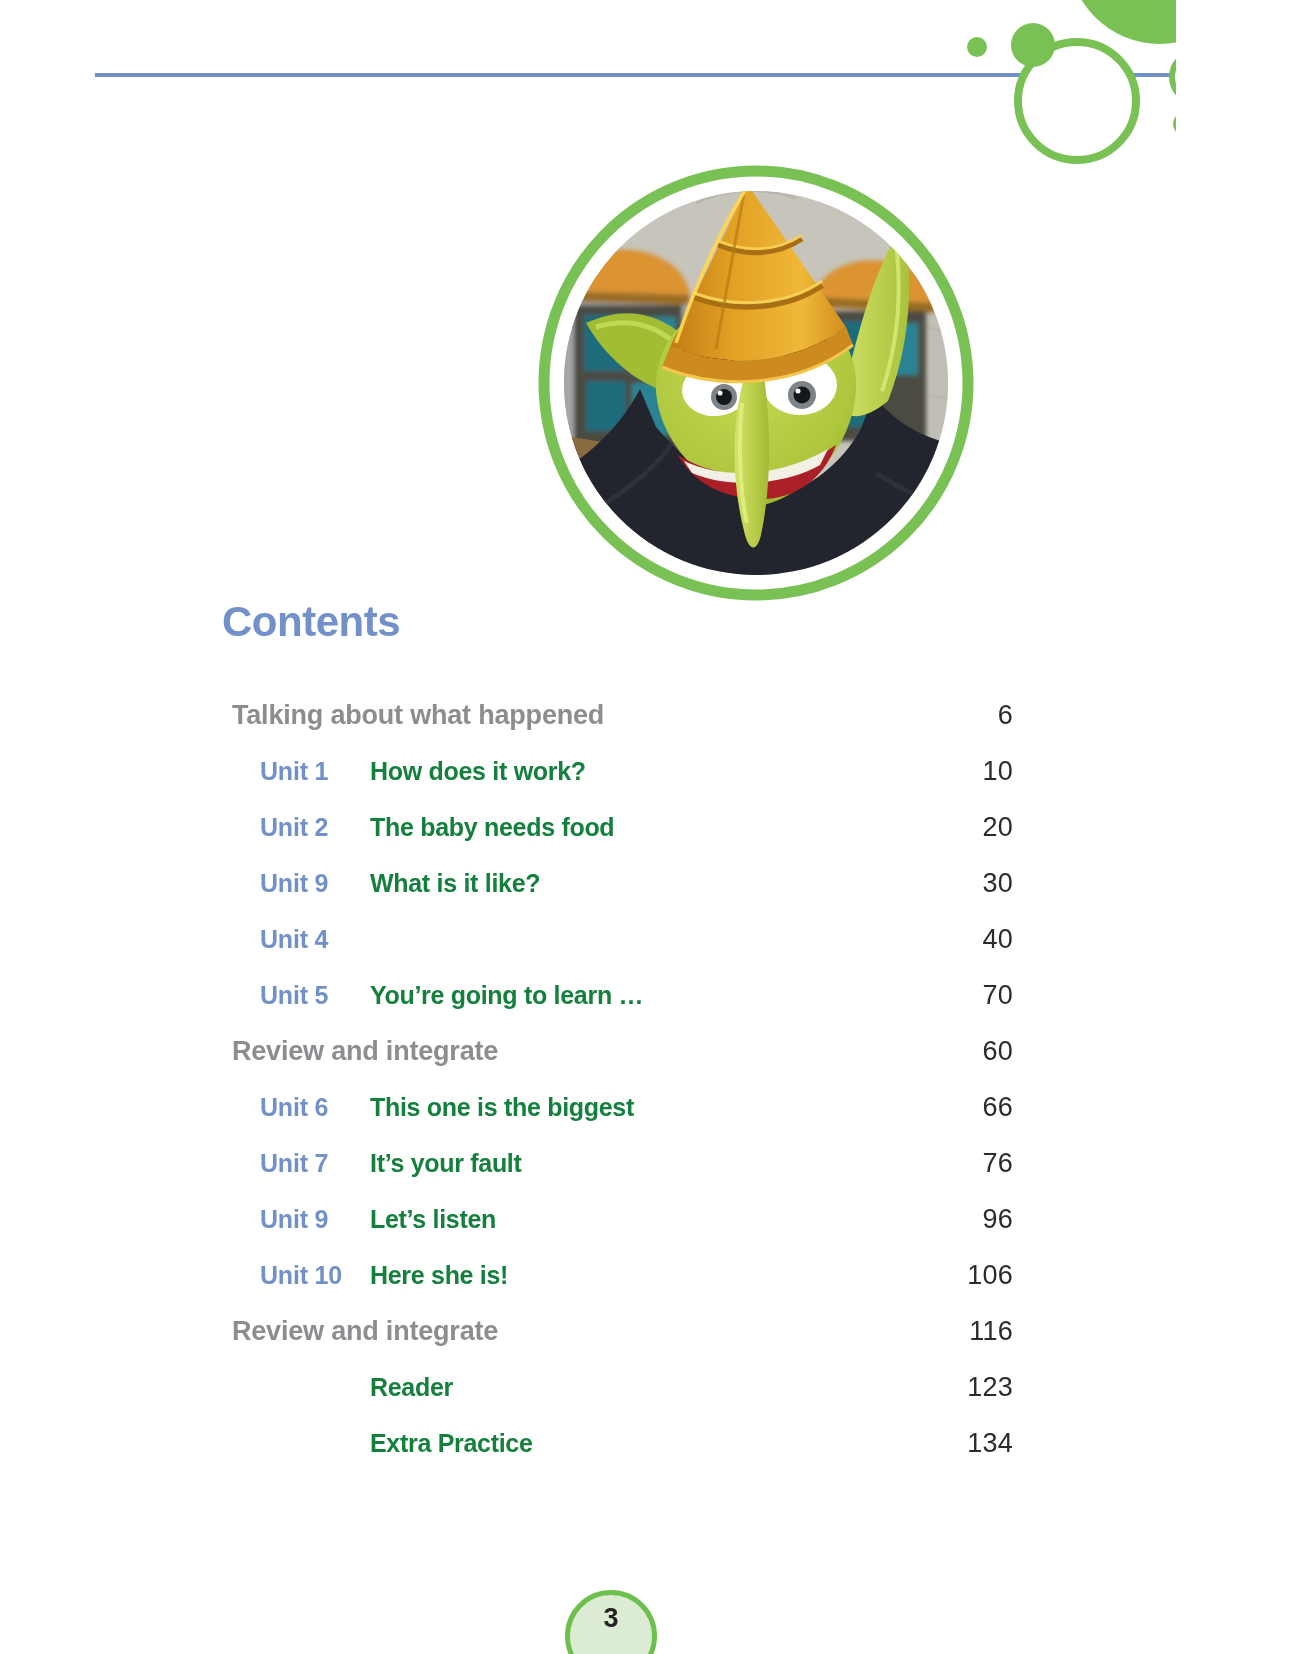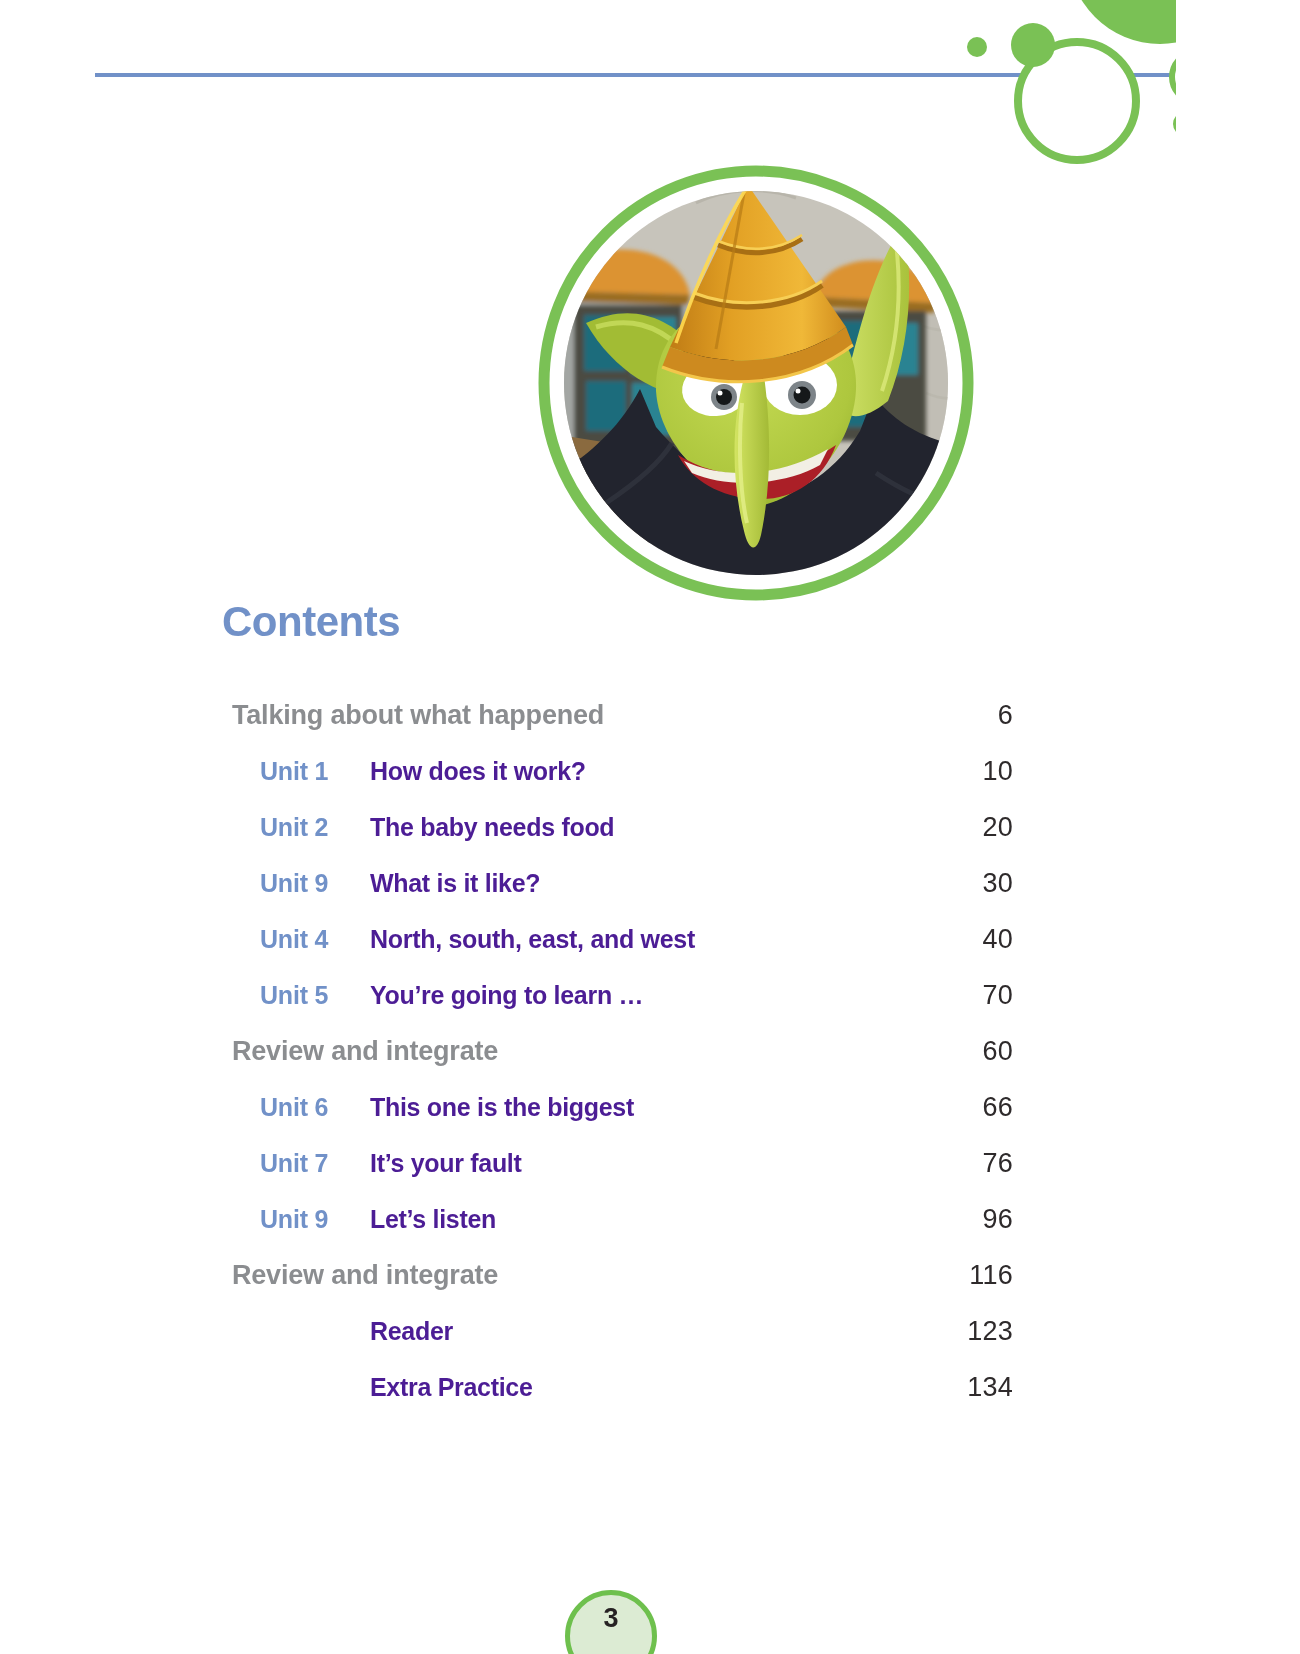--- a/index.html
+++ b/index.html
@@ -31,21 +31,21 @@
   .toc-row.section .row-title{
     position:absolute;left:0;top:0;line-height:56px;
     font-size:27px;font-weight:bold;color:#8b8d90;letter-spacing:-0.2px;margin-left:10px;
   }
   .toc-row.unit .row-label{
     position:absolute;left:38px;top:0;line-height:56px;
     font-size:25px;font-weight:bold;color:#7191c8;letter-spacing:-0.2px;
   }
   .toc-row.unit .row-title, .toc-row.plain .row-title{
     position:absolute;left:148px;top:0;line-height:56px;
-    font-size:25px;font-weight:bold;color:#4c1d95;letter-spacing:-0.3px;
+    font-size:25px;font-weight:bold;color:#15803d;letter-spacing:-0.3px;
   }
   .page-badge{
     position:absolute;left:565px;top:1590px;
     width:82px;height:82px;border-radius:50%;
     background:#dcebd3;border:5px solid #6ec04d;
     text-align:center;
   }
   .page-badge .badge-num{
     display:block;padding-top:8px;
     font-size:27px;font-weight:bold;color:#262223;
@@ -204,21 +204,20 @@
     </div>
 
     <div class="toc-row unit">
       <span class="row-label">Unit 9</span>
       <span class="row-title">What is it like?</span>
       <span class="row-num">30</span>
     </div>
 
     <div class="toc-row unit">
       <span class="row-label">Unit 4</span>
-      <span class="row-title">North, south, east, and west</span>
       <span class="row-num">40</span>
     </div>
 
     <div class="toc-row unit">
       <span class="row-label">Unit 5</span>
       <span class="row-title">You’re going to learn …</span>
       <span class="row-num">70</span>
     </div>
 
     <div class="toc-row section">
@@ -238,20 +237,25 @@
       <span class="row-num">76</span>
     </div>
 
 
     <div class="toc-row unit">
       <span class="row-label">Unit 9</span>
       <span class="row-title">Let’s listen</span>
       <span class="row-num">96</span>
     </div>
 
+    <div class="toc-row unit">
+      <span class="row-label">Unit 10</span>
+      <span class="row-title">Here she is!</span>
+      <span class="row-num">106</span>
+    </div>
 
     <div class="toc-row section">
       <span class="row-title">Review and integrate</span>
       <span class="row-num">116</span>
     </div>
 
     <div class="toc-row plain">
       <span class="row-title">Reader</span>
       <span class="row-num">123</span>
     </div>

